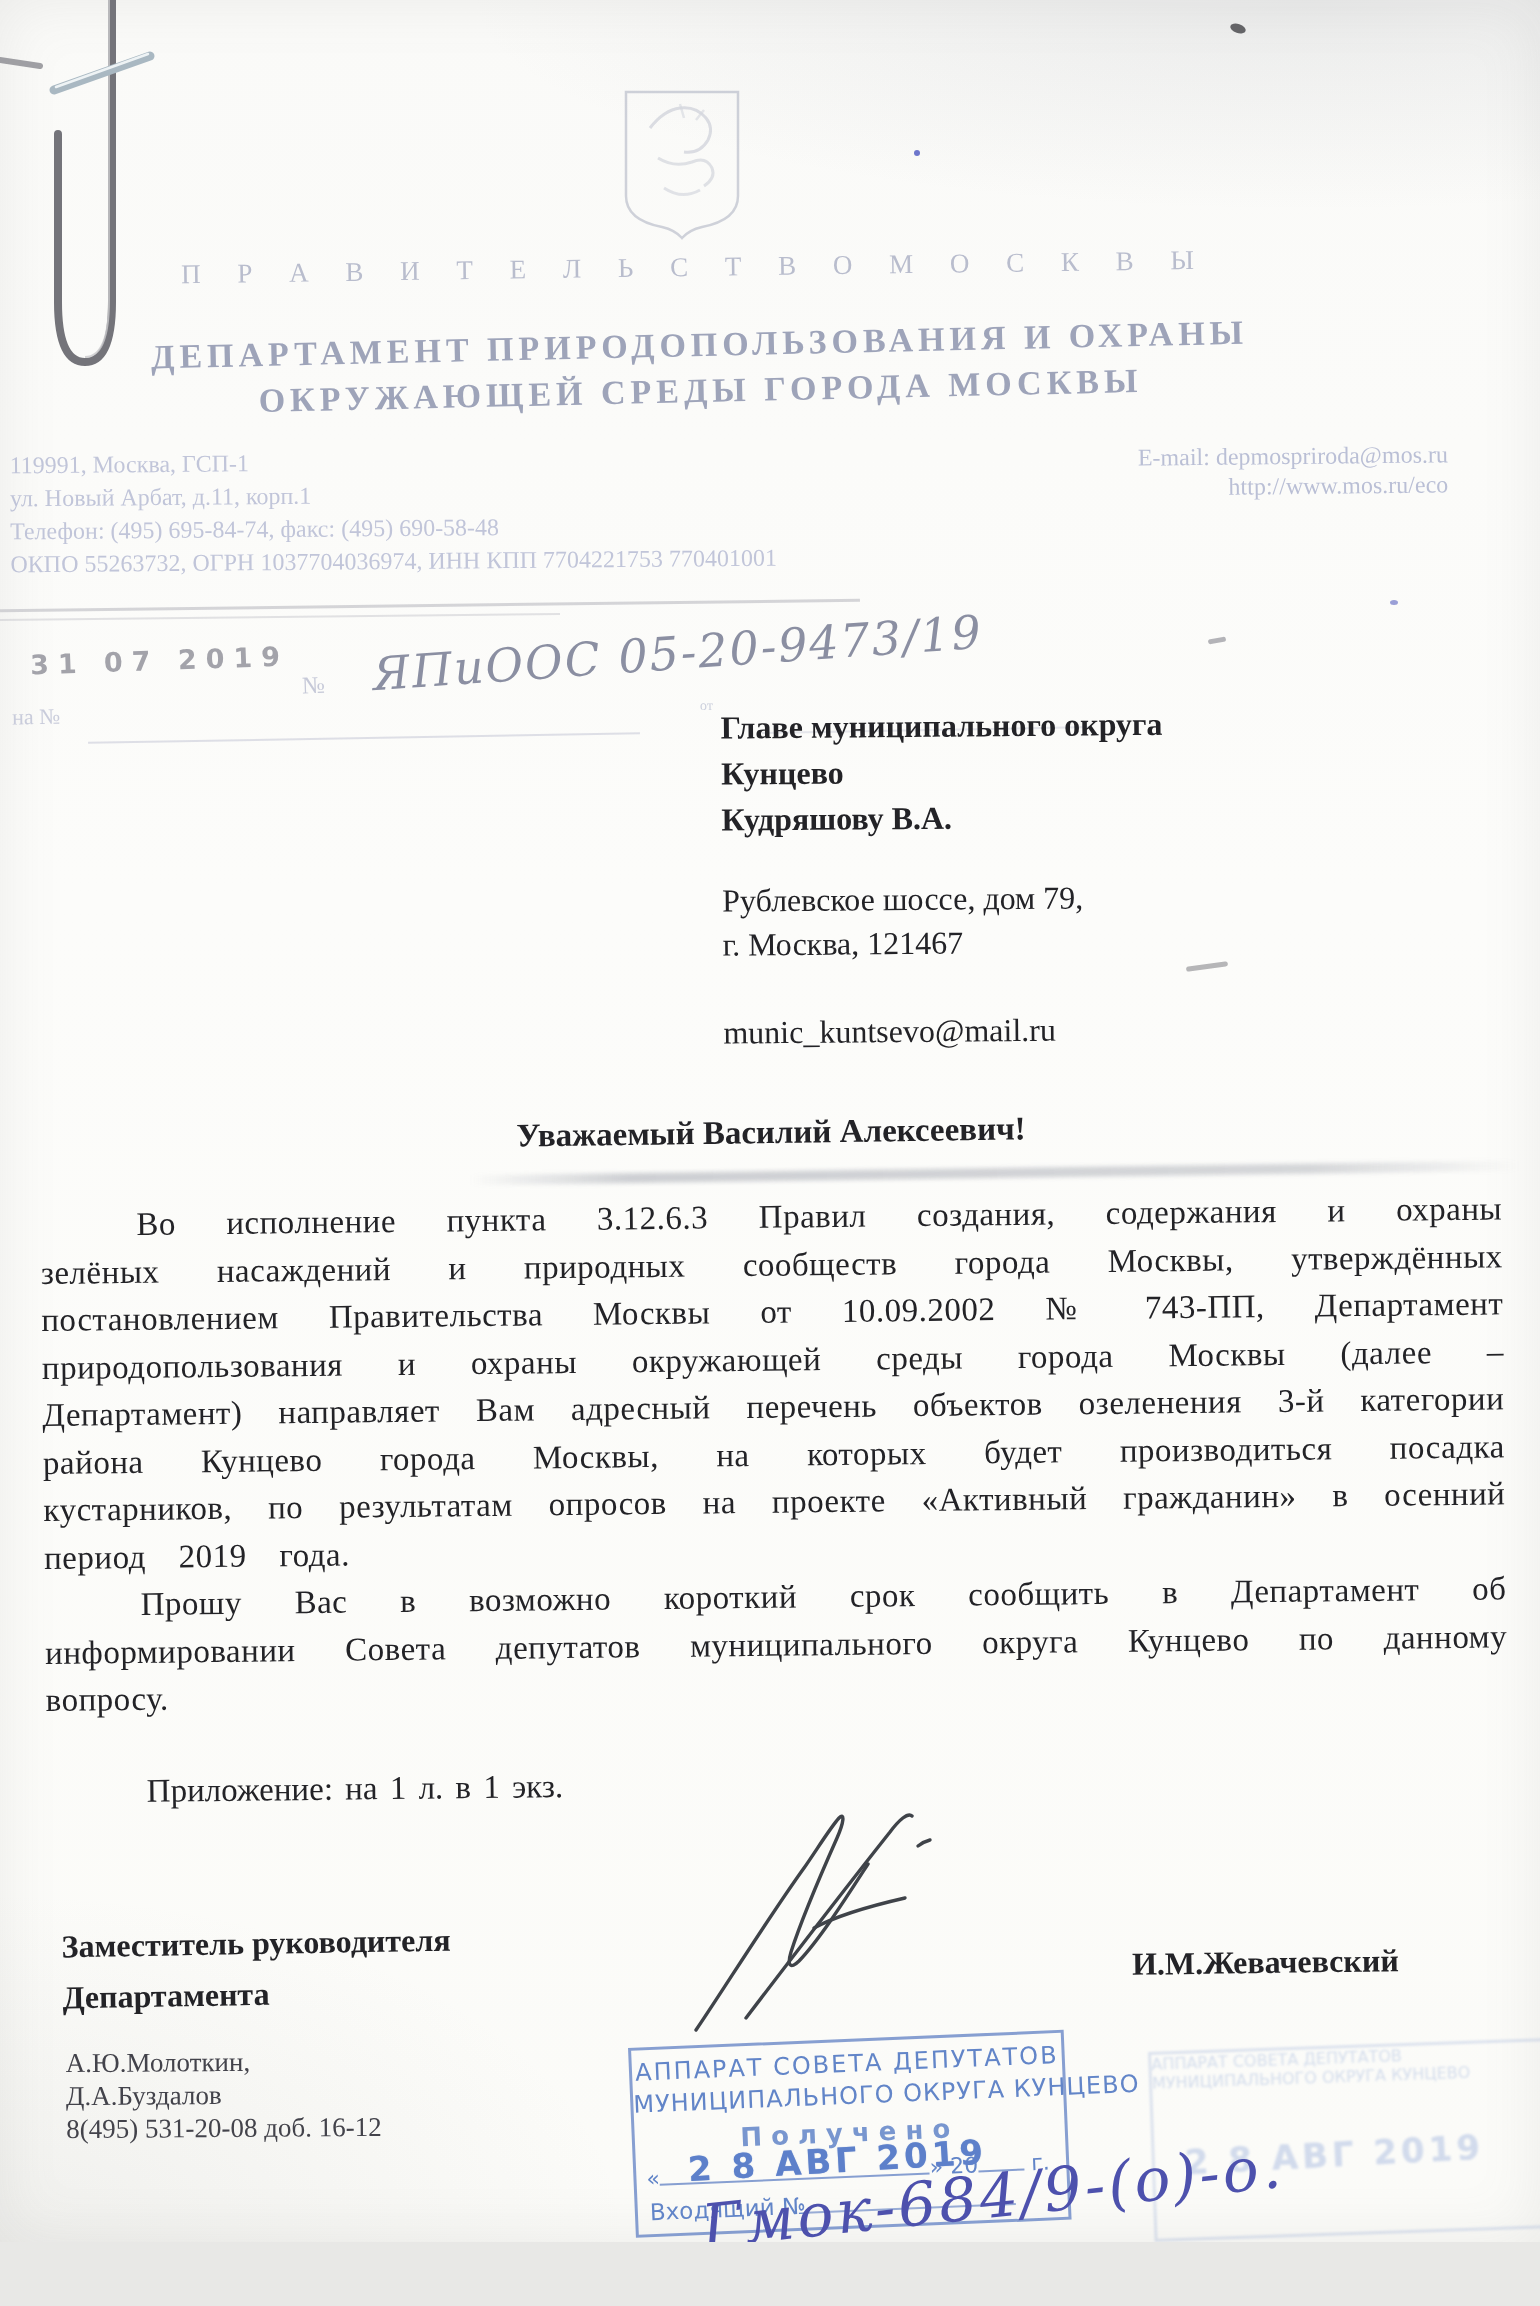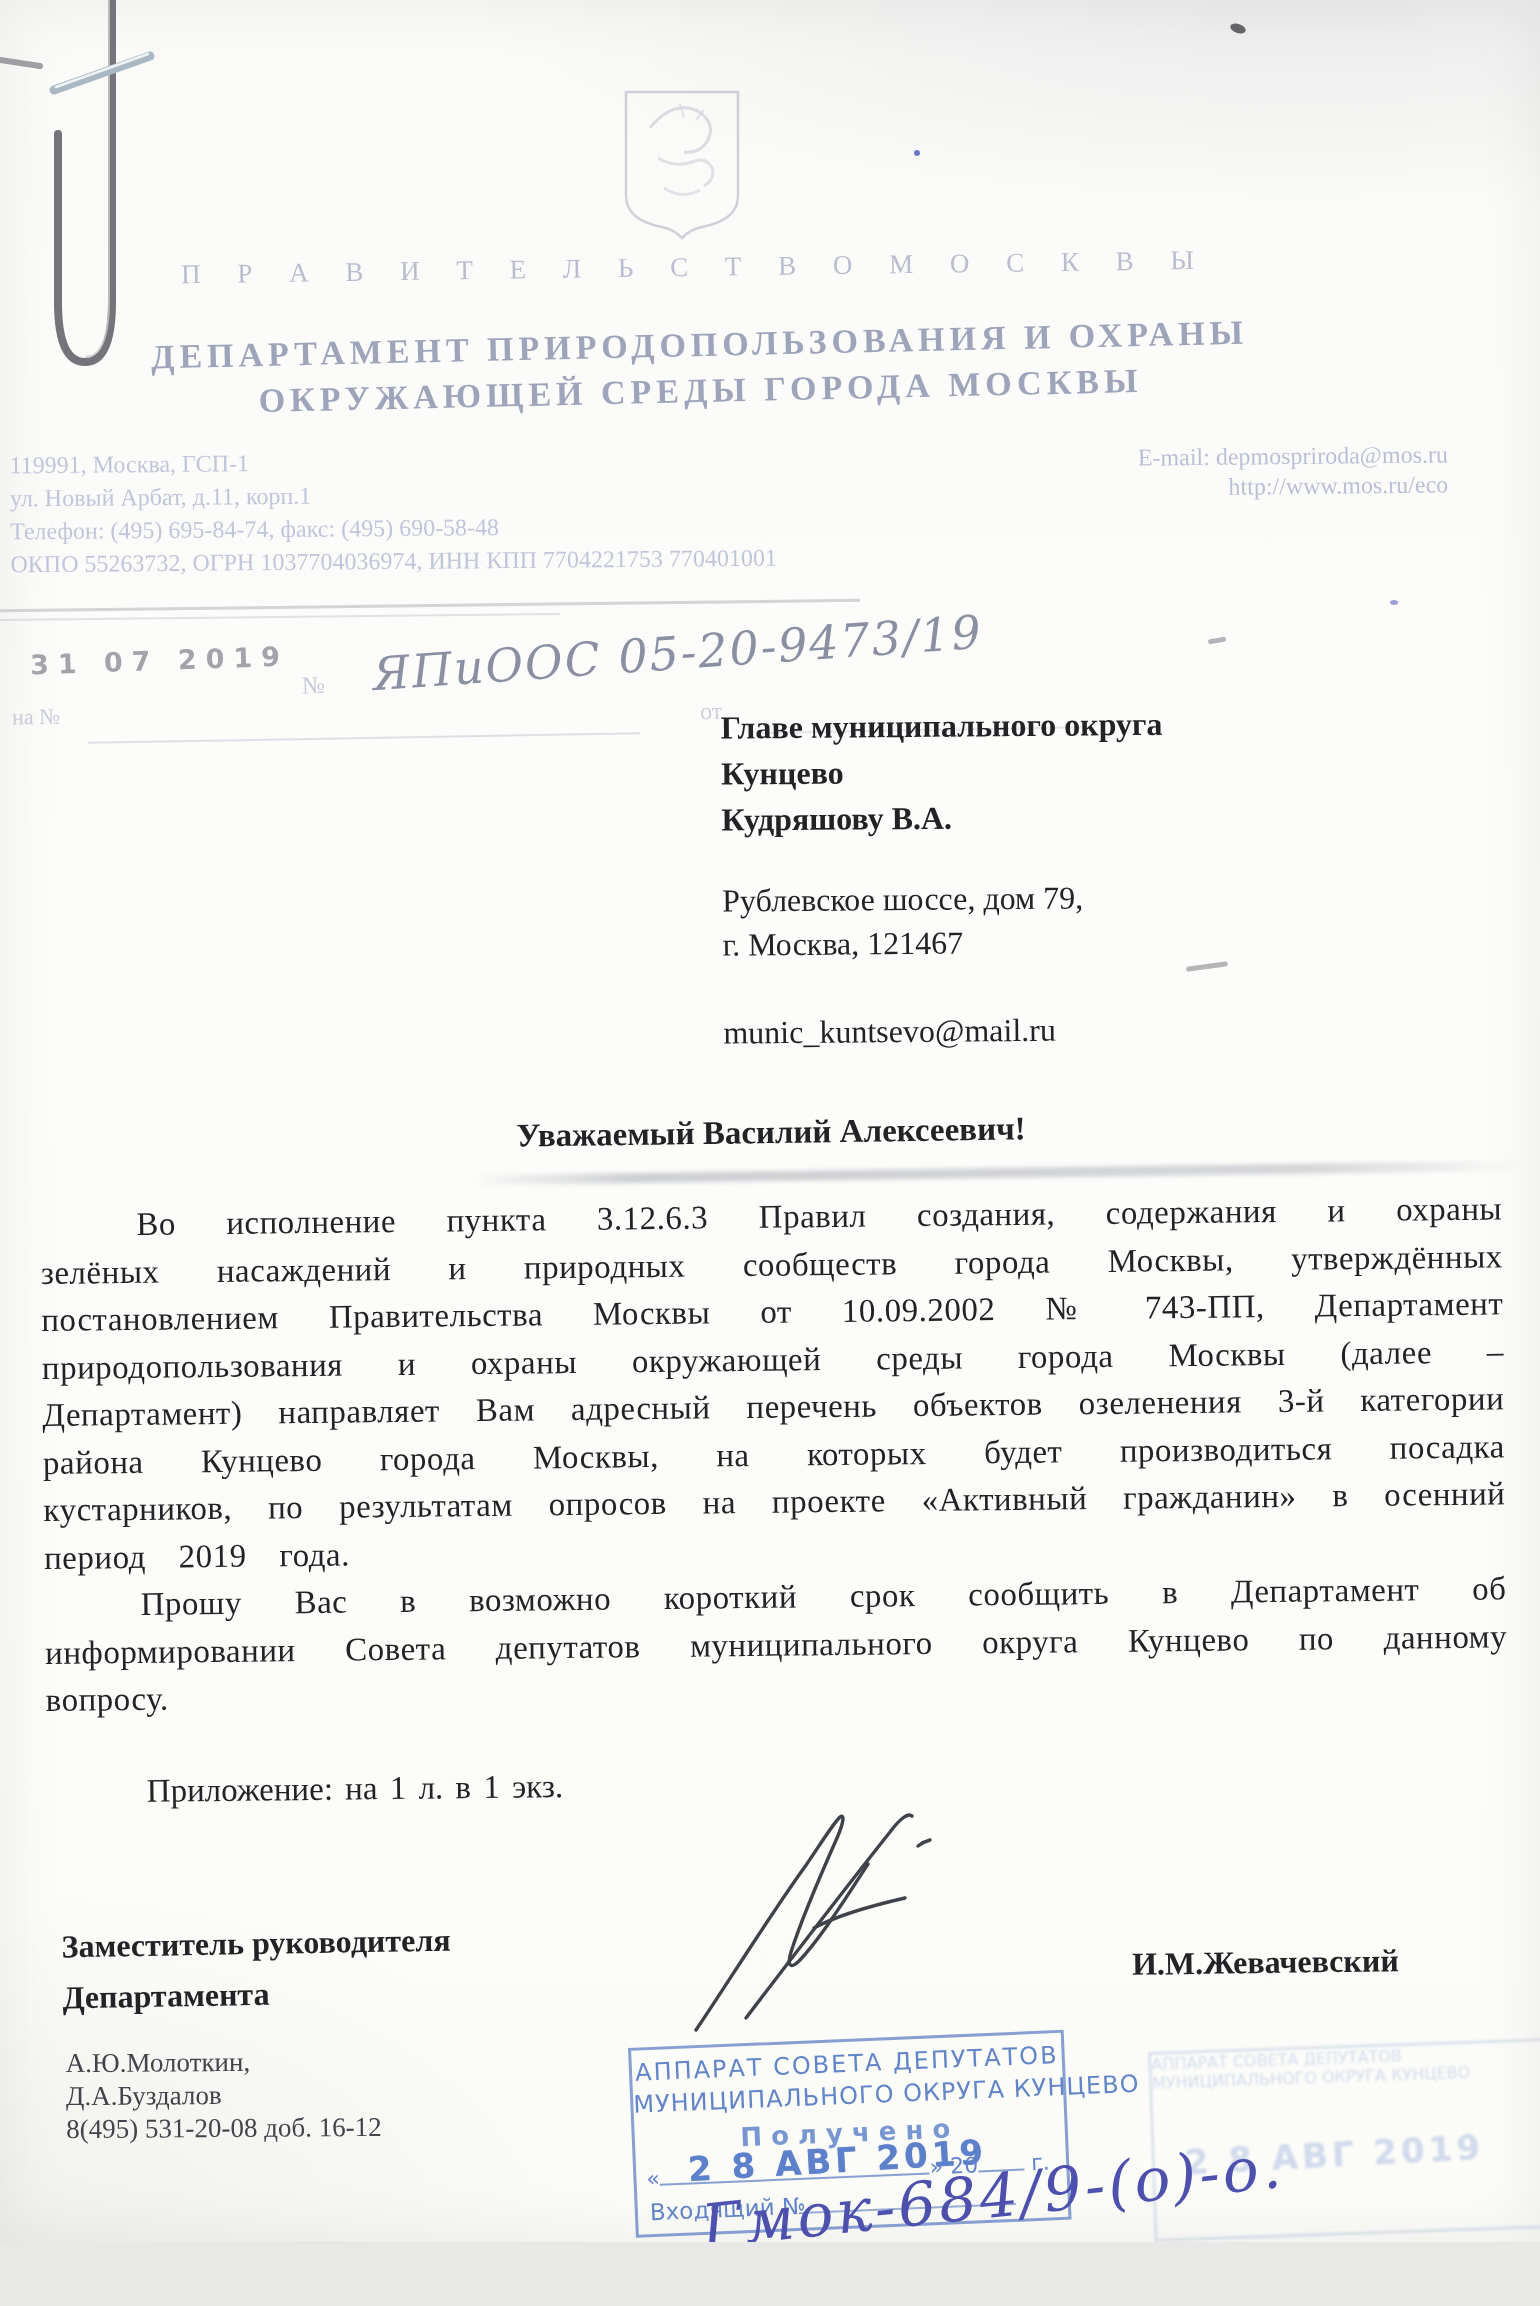--- a/index.html
+++ b/index.html
@@ -47,21 +47,21 @@
     opacity:.85;transform:rotate(-2deg);
   }
   .num-label{top:672px;left:302px;font-size:24px;color:#c6c9d8;transform:rotate(-2deg);}
   .hand-ref{
     top:626px;left:372px;font-size:46px;font-style:italic;color:#7f8499;
     letter-spacing:2px;transform:rotate(-4deg);white-space:nowrap;
     font-family:"DejaVu Serif",serif;opacity:.9;
   }
   .on-num{top:704px;left:12px;font-size:22px;color:#c9ccdb;transform:rotate(-1deg);}
   .line-a{top:737px;left:88px;width:552px;height:2px;background:#c9ccd9;opacity:.6;transform:rotate(-1deg);}
-  .from-label{top:698px;left:700px;font-size:24px;color:#ccd0dd;transform:rotate(-1deg);}
+  .from-label{top:698px;left:700px;font-size:14px;color:#ccd0dd;transform:rotate(-1deg);}
   .line-b{top:729px;left:762px;width:330px;height:2px;background:#cdd0dc;opacity:.5;transform:rotate(-1deg);}
 
   
   .recipient{top:702px;left:722px;width:600px;transform:rotate(-0.5deg);}
   .recipient .b{font-weight:bold;font-size:32px;line-height:46px;}
   .recipient .r{font-size:32px;line-height:44px;}
   .recipient .gap1{margin-top:36px;}
   .recipient .gap2{margin-top:44px;}
 
   .salutation{

